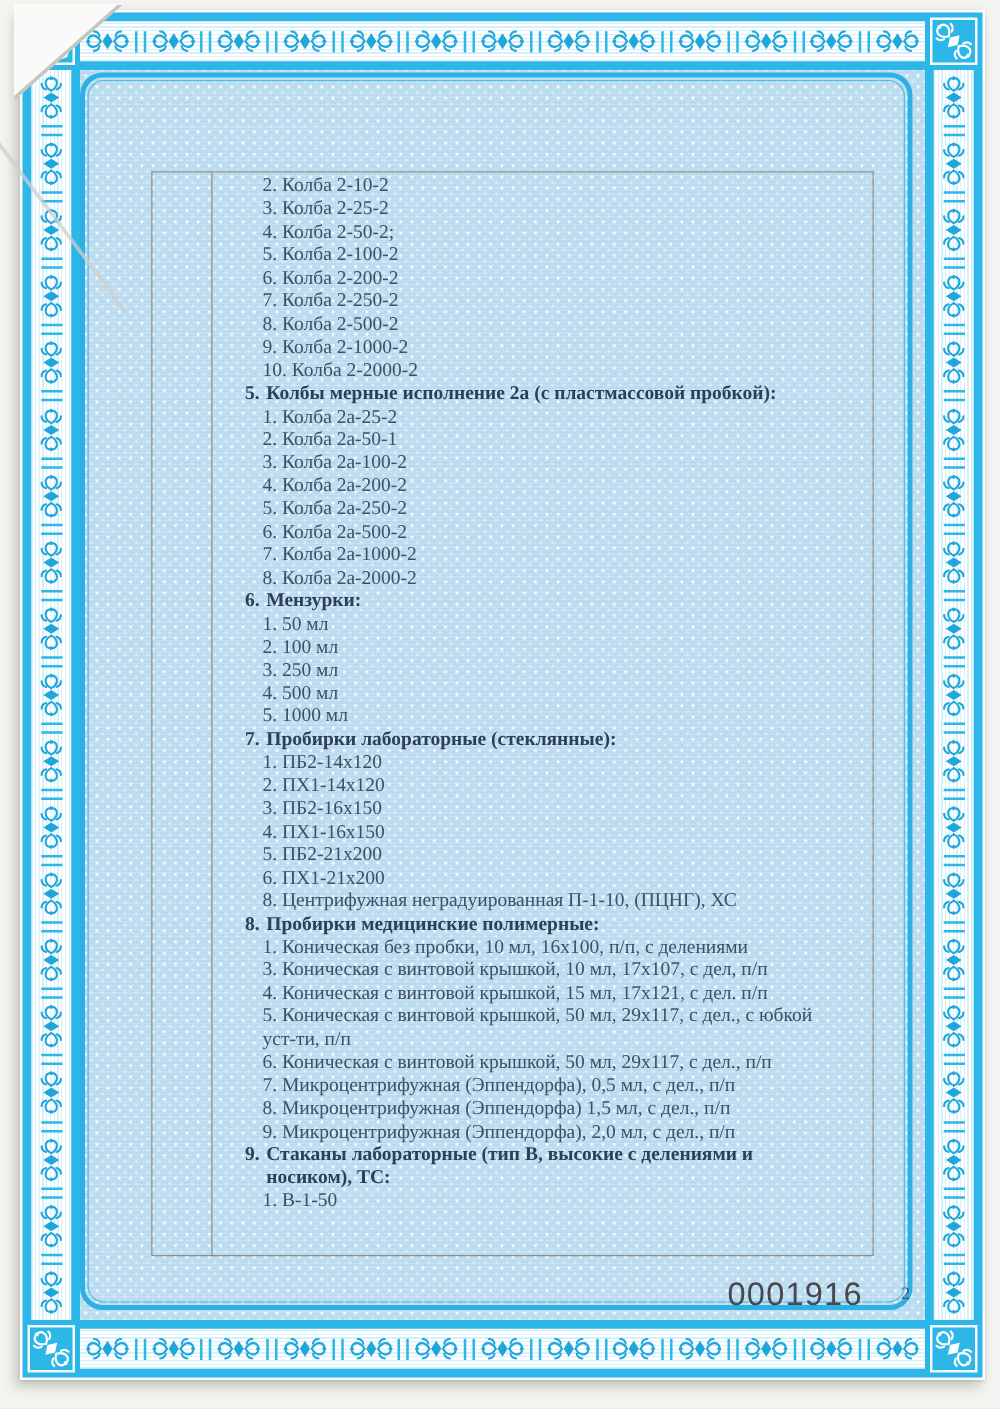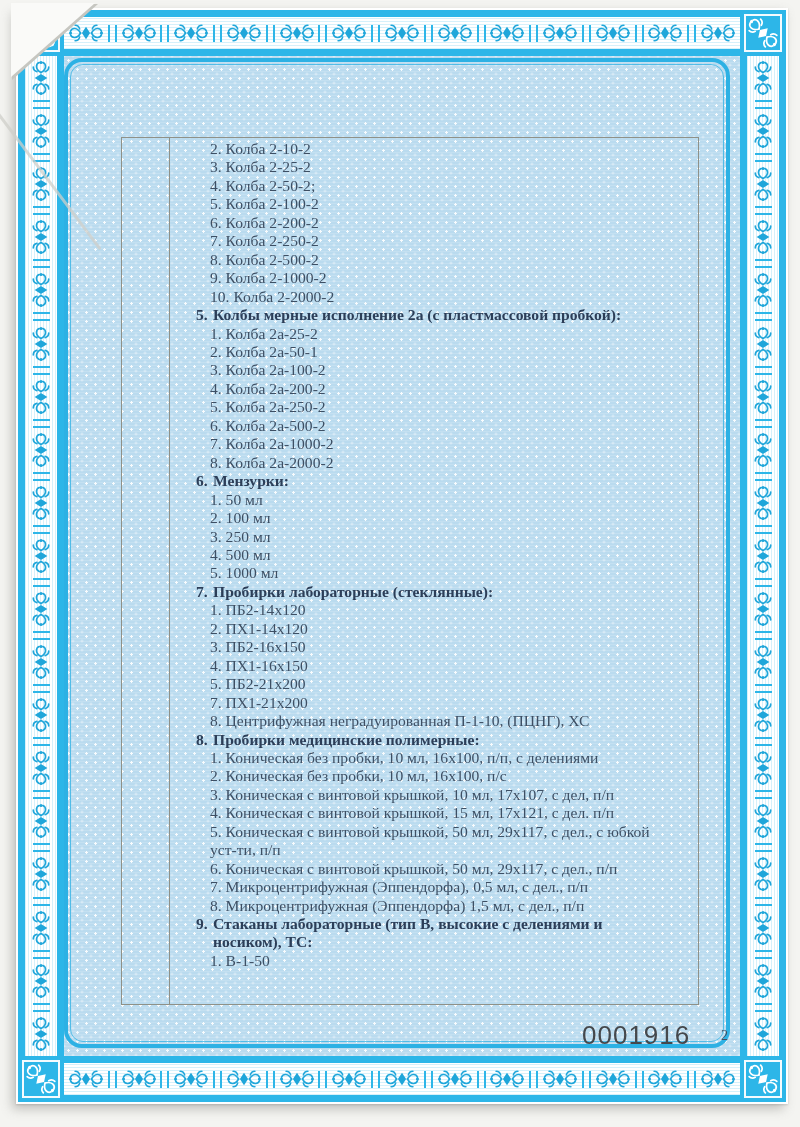--- a/index.html
+++ b/index.html
@@ -1412,36 +1412,36 @@
         <div class="section">
           <div class="sec-head">
             <span class="sec-num">7.</span>
             <span class="sec-title">Пробирки лабораторные (стеклянные):</span>
           </div>
           <div class="item">1. ПБ2-14х120</div>
           <div class="item">2. ПХ1-14х120</div>
           <div class="item">3. ПБ2-16х150</div>
           <div class="item">4. ПХ1-16х150</div>
           <div class="item">5. ПБ2-21х200</div>
-          <div class="item">7. ПХ1-21х200</div>
+          <div class="item">6. ПХ1-21х200</div>
           <div class="item">8. Центрифужная неградуированная П-1-10, (ПЦНГ), ХС</div>
         </div>
         <div class="section">
           <div class="sec-head">
             <span class="sec-num">8.</span>
             <span class="sec-title">Пробирки медицинские полимерные:</span>
           </div>
           <div class="item">1. Коническая без пробки, 10 мл, 16х100, п/п, с делениями</div>
-          <div class="item">2. Коническая без пробки, 10 мл, 16х100, п/с</div>
           <div class="item">3. Коническая с винтовой крышкой, 10 мл, 17х107, с дел, п/п</div>
           <div class="item">4. Коническая с винтовой крышкой, 15 мл, 17х121, с дел. п/п</div>
           <div class="item">5. Коническая с винтовой крышкой, 50 мл, 29х117, с дел., с юбкой уст-ти, п/п</div>
           <div class="item">6. Коническая с винтовой крышкой, 50 мл, 29х117, с дел., п/п</div>
           <div class="item">7. Микроцентрифужная (Эппендорфа), 0,5 мл, с дел., п/п</div>
           <div class="item">8. Микроцентрифужная (Эппендорфа) 1,5 мл, с дел., п/п</div>
+          <div class="item">9. Микроцентрифужная (Эппендорфа), 2,0 мл, с дел., п/п</div>
         </div>
         <div class="section">
           <div class="sec-head">
             <span class="sec-num">9.</span>
             <span class="sec-title">Стаканы лабораторные (тип В, высокие с делениями и носиком), ТС:</span>
           </div>
           <div class="item">1. В-1-50</div>
         </div>
       </div>
 

